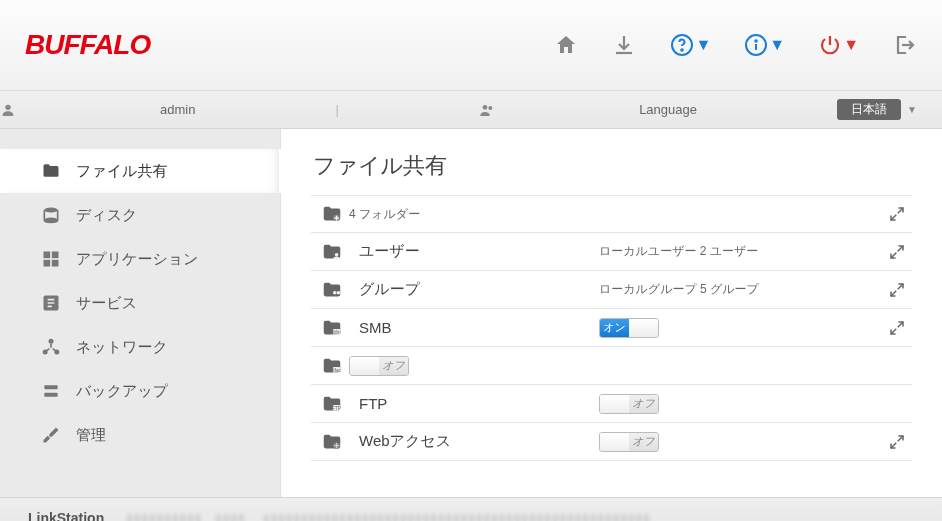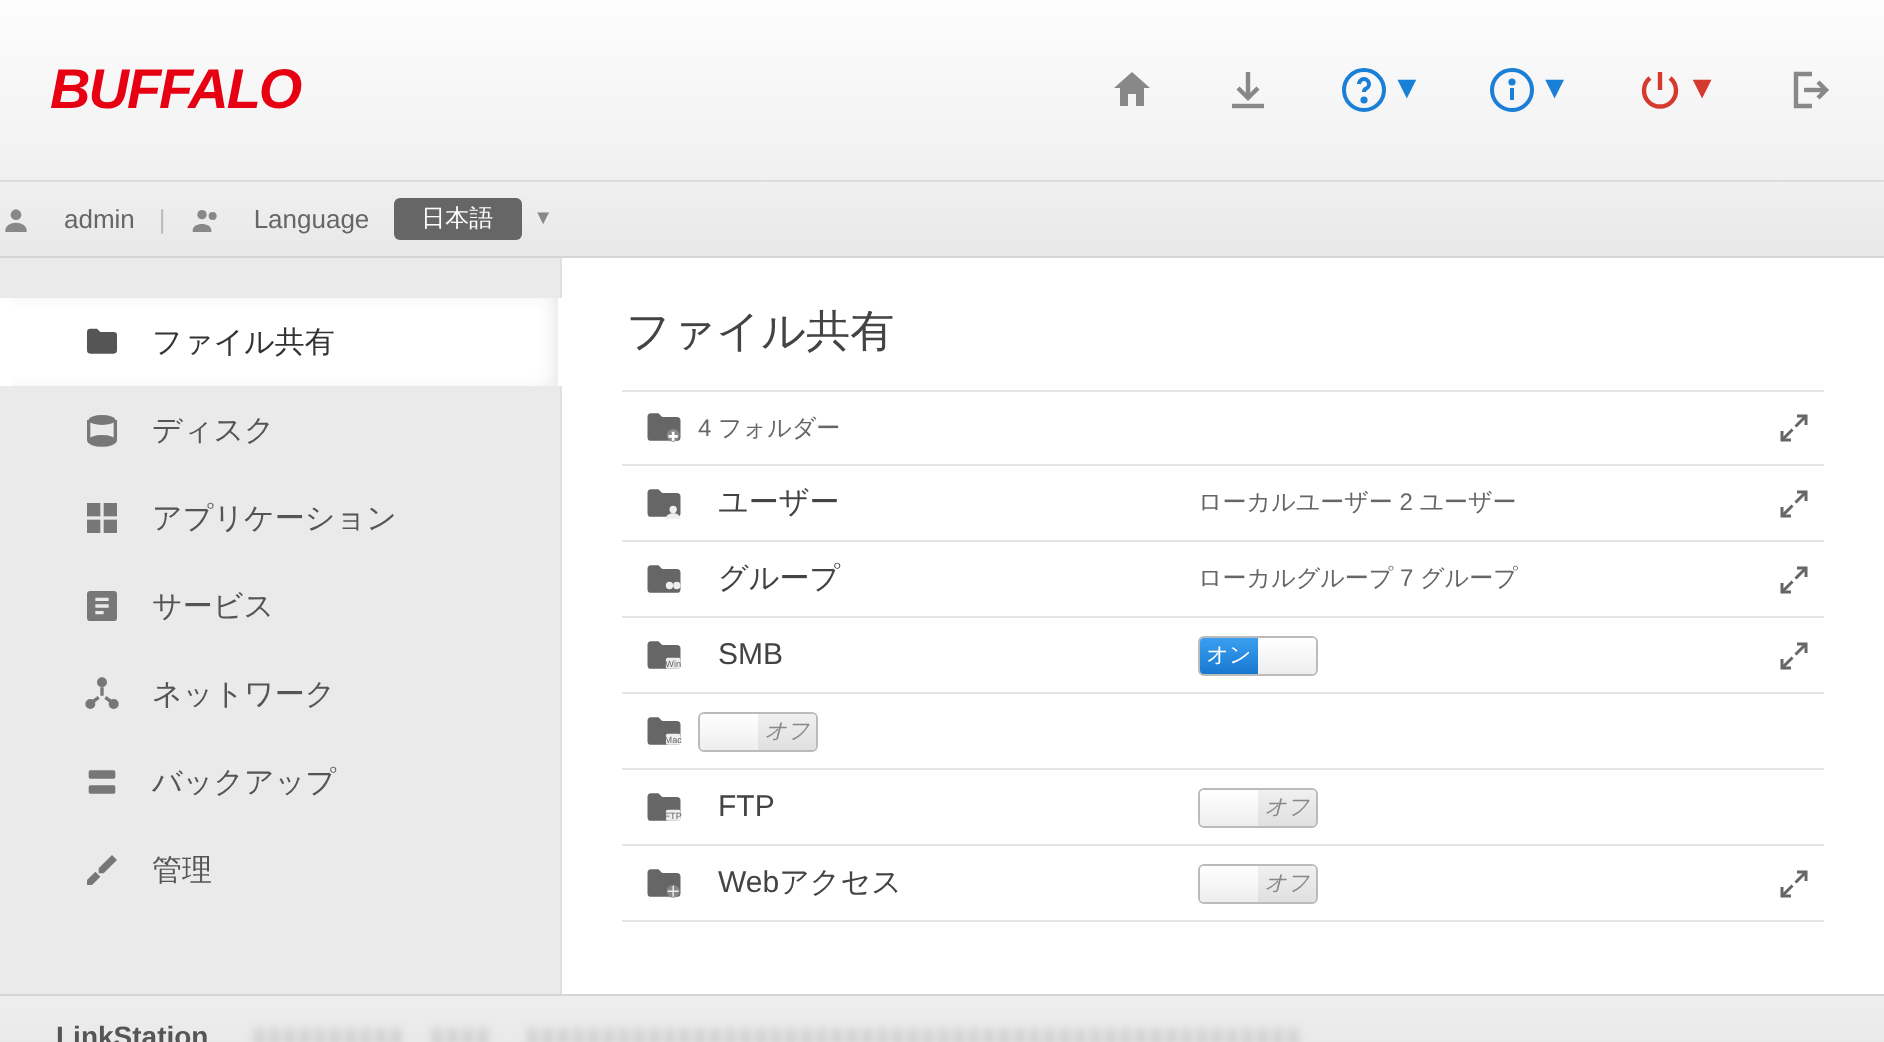--- a/index.html
+++ b/index.html
@@ -9,21 +9,21 @@
 .topbar { height: 91px; background: linear-gradient(#fdfdfd, #f0f0f0); border-bottom: 1px solid #ddd; display: flex; align-items: center; padding: 0 25px; }
 .logo { font-family: Arial, sans-serif; font-weight: 900; font-style: italic; font-size: 28px; color: #e60012; letter-spacing: -1px; }
 .topbar-icons { margin-left: auto; display: flex; align-items: center; gap: 32px; }
 .top-icon { width: 26px; height: 26px; display: flex; align-items: center; justify-content: center; color: #888; cursor: pointer; }
 .top-icon.blue { color: #1a7fd6; }
 .top-icon.red { color: #d63a2f; }
 .top-icon svg { width: 24px; height: 24px; }
 .top-icon-group { display: flex; align-items: center; }
 
 
-.subheader { height: 38px; background: linear-gradient(#f0f0f0, #e8e8e8); border-bottom: 1px solid #d5d5d5; display: flex; align-items: center; justify-content: flex-start; padding-right: 25px; gap: 12px; color: #666; font-size: 13px; }
+.subheader { height: 38px; background: linear-gradient(#f0f0f0, #e8e8e8); border-bottom: 1px solid #d5d5d5; display: flex; align-items: center; justify-content: space-between; padding-right: 25px; gap: 12px; color: #666; font-size: 13px; }
 .subheader .sep { color: #bbb; }
 .subheader .lang-pill { background: #666; color: #fff; padding: 2px 14px; border-radius: 3px; font-size: 12px; }
 .subheader .u-icon { display: inline-flex; width: 16px; height: 16px; margin-right: 4px; }
 .subheader .u-icon svg { width: 16px; height: 16px; }
 .subheader .tri { font-size: 10px; color: #888; margin-left: 6px; }
 
 
 .body-area { display: flex; height: calc(100% - 75px - 38px - 40px); }
 
 
@@ -249,21 +249,21 @@
         </div>
         <div class="row">
           <span class="r-icon">
             <svg viewBox="0 0 24 24" fill="#666">
               <path d="M3 6a2 2 0 0 1 2-2h4l2 2h8a2 2 0 0 1 2 2v9a2 2 0 0 1-2 2H5a2 2 0 0 1-2-2z"></path>
               <circle cx="15" cy="15" r="2" fill="#eee"></circle>
               <circle cx="19" cy="15" r="2" fill="#eee"></circle>
             </svg>
           </span>
           <span class="r-label">グループ</span>
-          <span class="r-status">ローカルグループ 7 グループ</span>
+          <span class="r-status">ローカルグループ 5 グループ</span>
           <span class="r-expand">
             <svg viewBox="0 0 24 24" fill="none" stroke="#666" stroke-width="2">
               <path d="M4 14v6h6M20 10V4h-6"></path>
               <path d="M4 20l7-7M20 4l-7 7"></path>
             </svg>
           </span>
         </div>
         <div class="row">
           <span class="r-icon">
             <svg viewBox="0 0 24 24" fill="#666">

